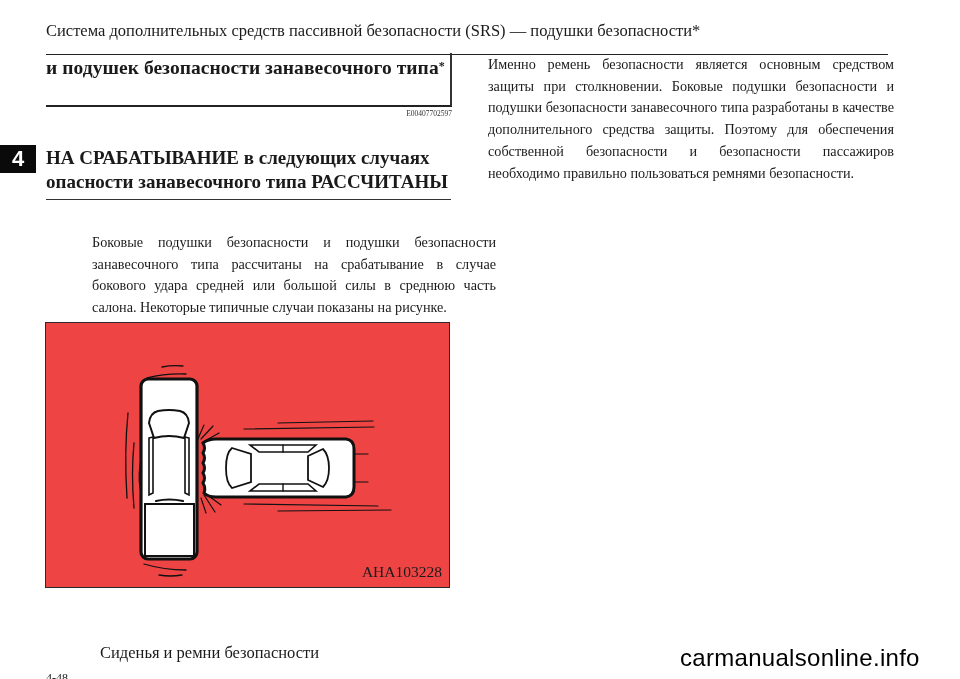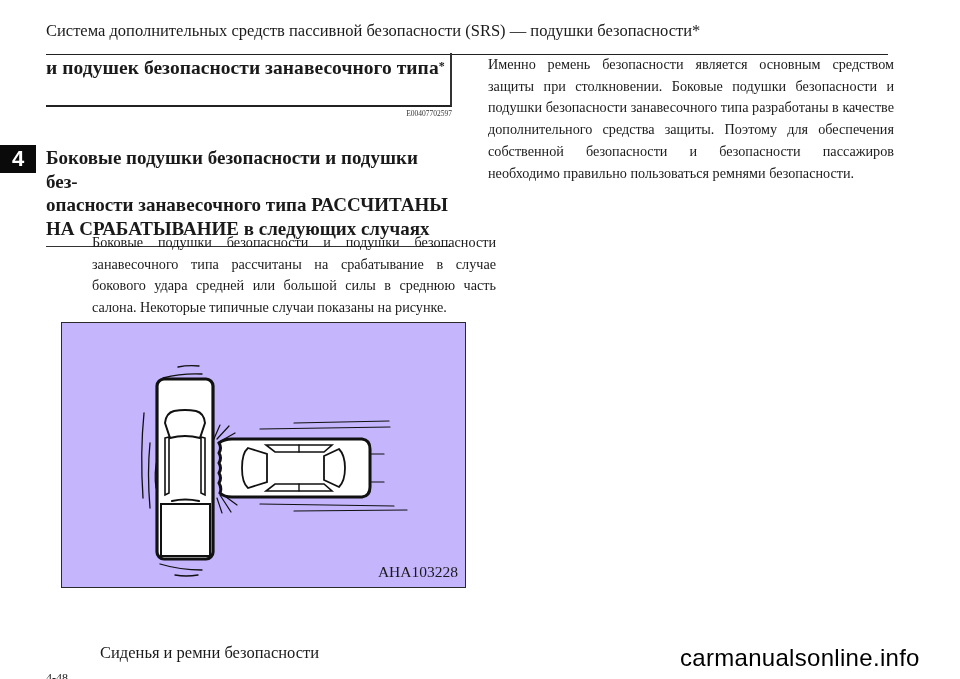--- a/index.html
+++ b/index.html
@@ -37,21 +37,21 @@
     font-weight: bold; font-size: 19px; line-height: 23.5px;
     border-bottom: 1.5px solid #333; padding-bottom: 6px;
   }
   .para {
     font-size: 14.2px; line-height: 21.7px; text-align: justify;
   }
   .para-left { left: 46px; top: 232px; width: 404px; margin-left: 46px; }
   .para-right { left: 482px; top: 54px; width: 406px; margin-left: 6px; }
   .figure {
     left: 45px; top: 322px; width: 405px; height: 266px;
-    background: #c4b5fd; border: 1.5px solid #2a2a2a; box-sizing: border-box; margin-left: 16px;
+    background: #ef4444; border: 1.5px solid #2a2a2a; box-sizing: border-box;
   }
   .figure svg { position: absolute; left: 0; top: 0; }
   .fig-code {
     right: 7px; bottom: 6px; font-size: 15.5px; color: #1a1a1a;
   }
   .footer-page { left: 46px; top: 643px; font-size: 12px; margin-top: 28px; }
   .footer-title { left: 100px; top: 643px; font-size: 16.5px; }
   .watermark {
     left: 680px; top: 644px; font-family: "Liberation Sans", sans-serif;
     font-size: 24px; color: #000000; letter-spacing: 0.3px;
@@ -67,23 +67,22 @@
 <div class="abs section-box">
   <div class="section-title">
     <div><span>и подушек безопасности занавесочного типа</span><sup>*</sup></div>
   </div>
 </div>
 <div class="abs ref-code">E00407702597</div>
 
 <div class="abs chapter-tab">4</div>
 
 <div class="abs sub-heading">
-  <div>Боковые подушки безопасности и подушки без-</div>
+  <div>НА СРАБАТЫВАНИЕ в следующих случаях</div>
   <div>опасности занавесочного типа РАССЧИТАНЫ</div>
-  <div>НА СРАБАТЫВАНИЕ в следующих случаях</div>
 </div>
 
 <div class="abs para para-left">Боковые подушки безопасности и подушки безопасности занавесочного типа рассчитаны на срабатывание в случае бокового удара средней или большой силы в среднюю часть салона. Некоторые типичные случаи показаны на рисунке.</div>
 
 <div class="abs figure">
   <svg width="405" height="266" viewBox="0 0 405 266">
     <g fill="none" stroke="#111" stroke-linecap="round">
 
       <path d="M101 55 Q120 50 140 51" stroke-width="1.3"></path>
       <path d="M116 44 Q126 42 137 43" stroke-width="1.3"></path>

